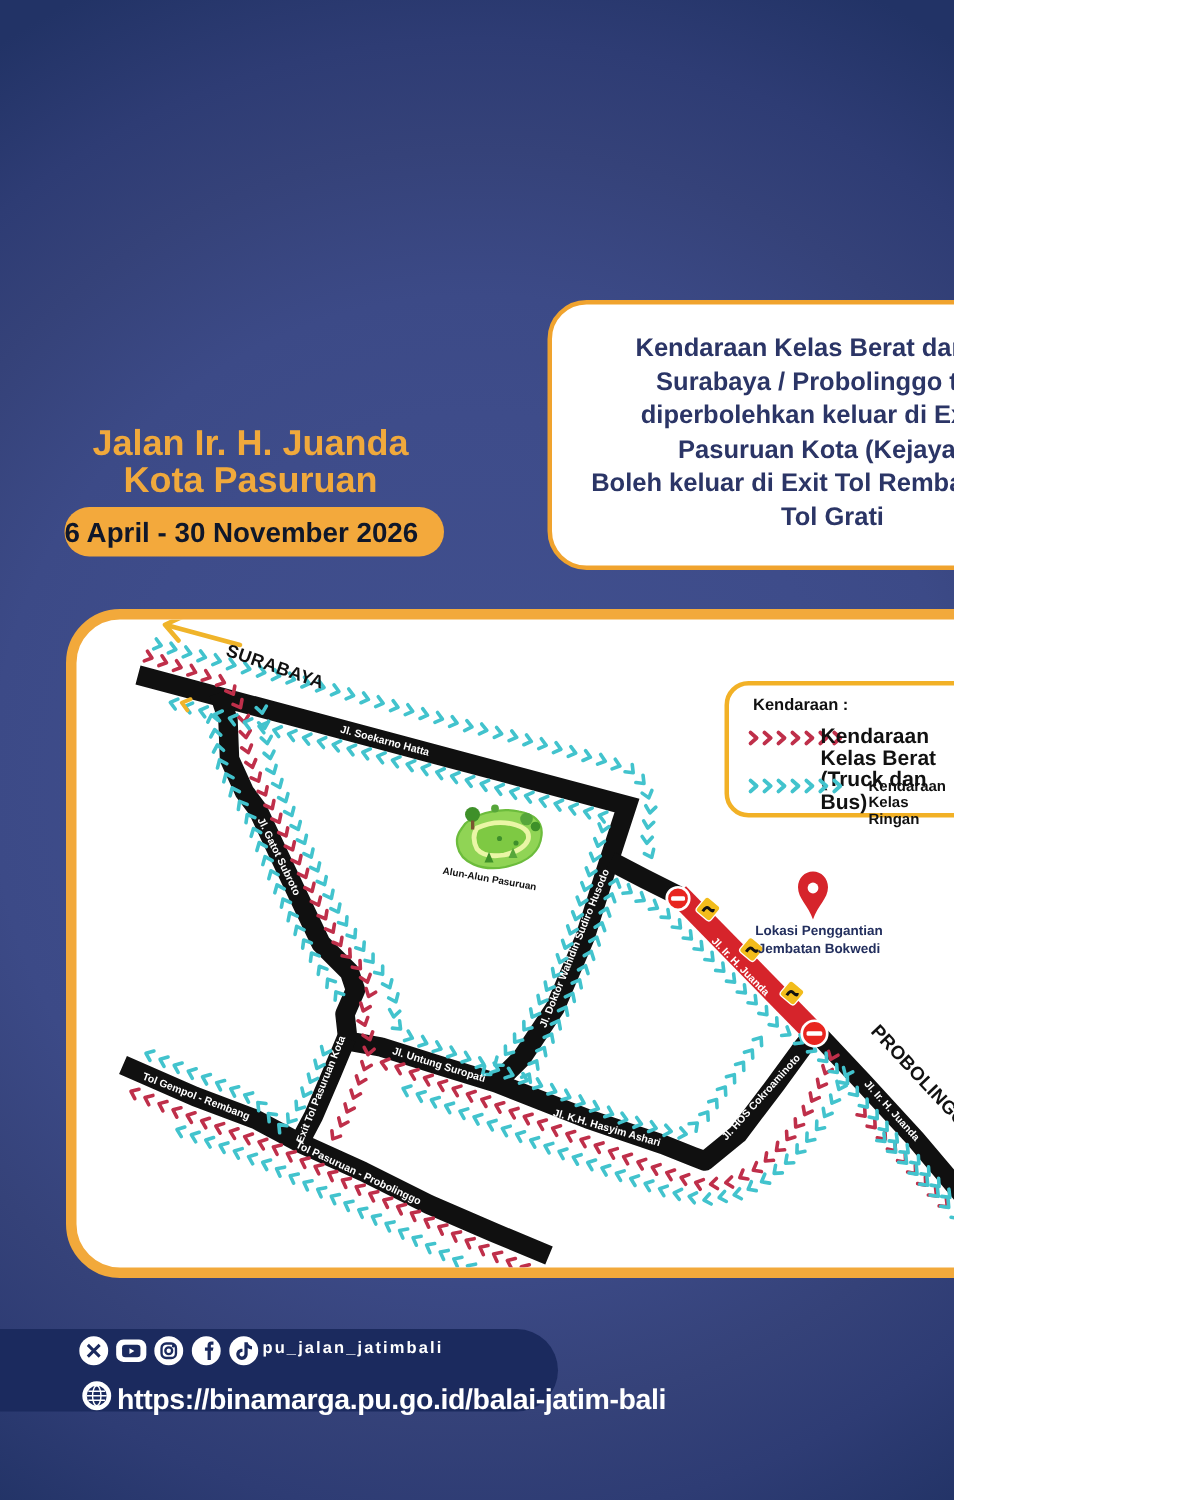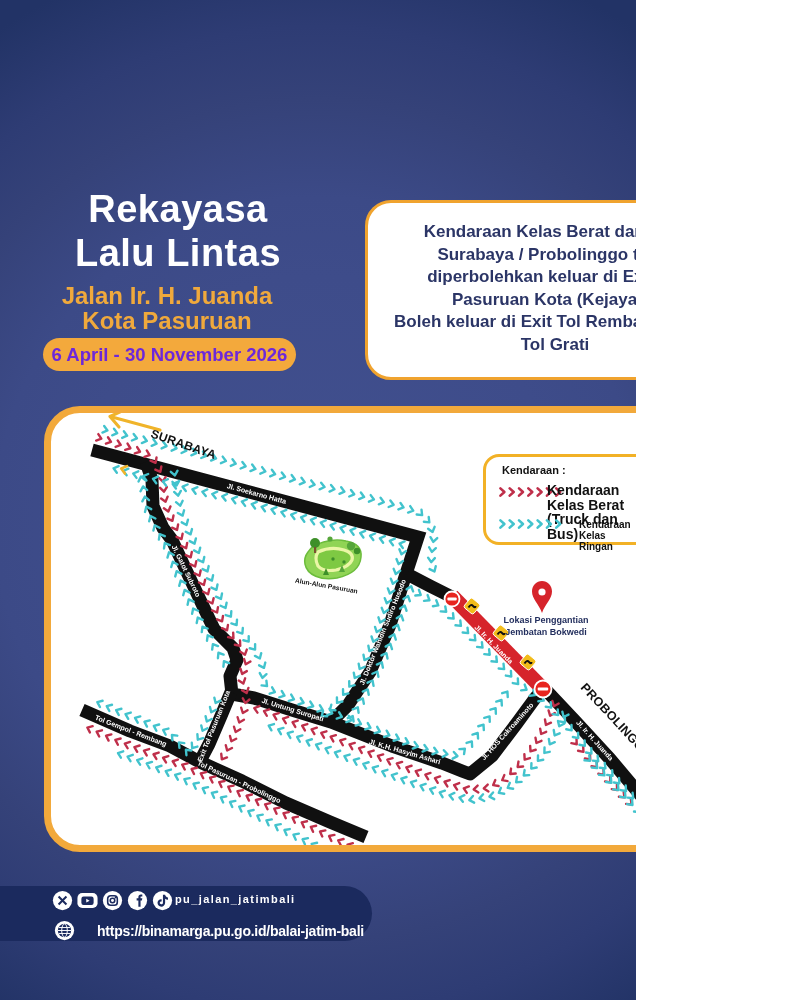--- a/index.html
+++ b/index.html
@@ -10,23 +10,22 @@
 
 <div class="abs" style="left:643px;top:113px;width:160px;height:43px;background:#fff;border-radius:22px 0 0 22px;"></div>
 <div class="abs" style="left:652px;top:122px;width:17px;height:17px;background:#2b3355;border-radius:2px;overflow:hidden">
   <div class="abs" style="left:0px;top:0px;width:9px;height:9px;background:#f9b233;border-radius:0 9px 0 0"></div>
   <div class="abs" style="left:10px;top:0px;width:7px;height:13px;background:#f08c25;border-radius:0 0 5px 5px"></div>
   <div class="abs" style="left:1px;top:9px;width:7px;height:7px;background:#fdf6ee;border-radius:4px"></div>
 </div>
 <div class="abs" style="left:672px;top:121px;font-size:19px;font-weight:bold;letter-spacing:0.2px;color:#f9b233;white-space:nowrap">KEMEN<span style="color:#232f5e">PU</span></div>
 <div class="abs" style="left:653px;top:141px;font-size:5px;font-weight:bold;color:#232f5e;letter-spacing:0.33px;white-space:nowrap">SIGAP MEMBANGUN NEGERI UNTUK RAKYAT</div>
 
-<div class="abs" style="left:8px;top:187px;width:340px;text-align:center;color:#fff;font-size:38px;font-weight:bold;line-height:44px;letter-spacing:0.5px">Rekayasa<br>Lalu Lintas</div>
 <div class="abs" style="left:-3px;top:283px;width:340px;text-align:center;color:#f0a93c;font-size:24px;font-weight:bold;line-height:25px">Jalan Ir. H. Juanda<br>Kota Pasuruan</div>
-<div class="abs" style="left:43px;top:338px;width:253px;height:33px;background:#f3a93c;border-radius:17px;color:#6d28d9;font-size:18.5px;font-weight:bold;text-align:center;line-height:33px">6 April - 30 November 2026</div>
+<div class="abs" style="left:43px;top:338px;width:253px;height:33px;background:#f3a93c;border-radius:17px;color:#0f172a;font-size:18.5px;font-weight:bold;text-align:left;line-height:33px">6 April - 30 November 2026</div>
 
 <div class="abs" style="left:365px;top:200px;width:380px;height:180px;background:#fff;border:3px solid #f0a32e;border-radius:26px;color:#2b3566;font-size:17px;font-weight:bold;text-align:center;line-height:22.5px;padding-top:18px">
 Kendaraan Kelas Berat dari arah<br>Surabaya / Probolinggo tidak<br>diperbolehkan keluar di Exit Tol<br>Pasuruan Kota (Kejayan),<br>Boleh keluar di Exit Tol Rembang &amp; Exit<br>Tol Grati
 </div>
 
 <div class="abs" style="left:44px;top:406px;width:708px;height:446px;background:#fff;border:7px solid #f2a93b;border-radius:36px;overflow:hidden">
 <svg width="694" height="432" viewBox="51 413 694 432" style="position:absolute;left:0;top:0">
         <g>
           <path d="M92.0 450.0 L418.0 537.0 L404.0 580.0 L390.0 625.0 L370.0 672.0 L348.0 705.0 L331.0 722.0" stroke="#101010" stroke-width="13" fill="none" stroke-linecap="butt" stroke-linejoin="miter"></path>
           <path d="M146.0 462.0 L152.0 480.0 L153.0 506.0 L163.0 528.0 L172.0 540.0 L186.0 570.0 L203.0 606.0 L214.0 629.0 L233.0 648.0 L237.0 660.0 L230.0 676.0 L232.0 694.0 L254.0 698.0 L292.0 710.0 L331.0 722.0 L392.0 746.0 L442.0 763.0 L462.0 771.0 L470.0 774.0 L492.0 756.0 L517.0 723.0 L536.0 697.0 L545.0 687.0" stroke="#101010" stroke-width="13" fill="none" stroke-linecap="butt" stroke-linejoin="round"></path>
@@ -593,14 +592,14 @@
         <path d="M12.5 5.5 L15 5.5 C15.2 7.2 16.6 8.4 18.3 8.5 L18.3 11 C17 11 15.8 10.6 15 9.9 L15 14.5 C15 17 13 19 10.6 19 C8.2 19 6.3 17 6.3 14.7 C6.3 12.4 8.2 10.5 10.5 10.5 L11 10.5 L11 13 L10.5 13 C9.6 13 8.8 13.8 8.8 14.7 C8.8 15.6 9.6 16.4 10.6 16.4 C11.6 16.4 12.5 15.6 12.5 14.5Z" fill="#1b2a5e"></path>
       </svg>
 </div>
 <div class="abs" style="left:175px;top:893px;color:#fff;font-size:11px;font-weight:bold;letter-spacing:1.4px">pu_jalan_jatimbali</div>
 <svg class="abs" style="left:54px;top:920px" width="21" height="21" viewBox="0 0 24 24">
       <circle cx="12" cy="12" r="11" fill="#fff"></circle>
       <circle cx="12" cy="12" r="7.6" fill="#1b2a5e"></circle>
       <ellipse cx="12" cy="12" rx="3.2" ry="7.6" fill="none" stroke="#fff" stroke-width="1.1"></ellipse>
       <path d="M4.4 12 L19.6 12 M5.6 8.6 L18.4 8.6 M5.6 15.4 L18.4 15.4" stroke="#fff" stroke-width="1.1" fill="none"></path>
     </svg>
-<div class="abs" style="left:97px;top:923px;color:#fff;font-size:14px;font-weight:bold;letter-spacing:-0.25px">https://binamarga.pu.go.id/balai-jatim-bali</div>
+<div class="abs" style="left:78px;top:923px;color:#fff;font-size:19px;font-weight:bold;letter-spacing:-0.25px">https://binamarga.pu.go.id/balai-jatim-bali</div>
 
 </div>
 </body></html>

